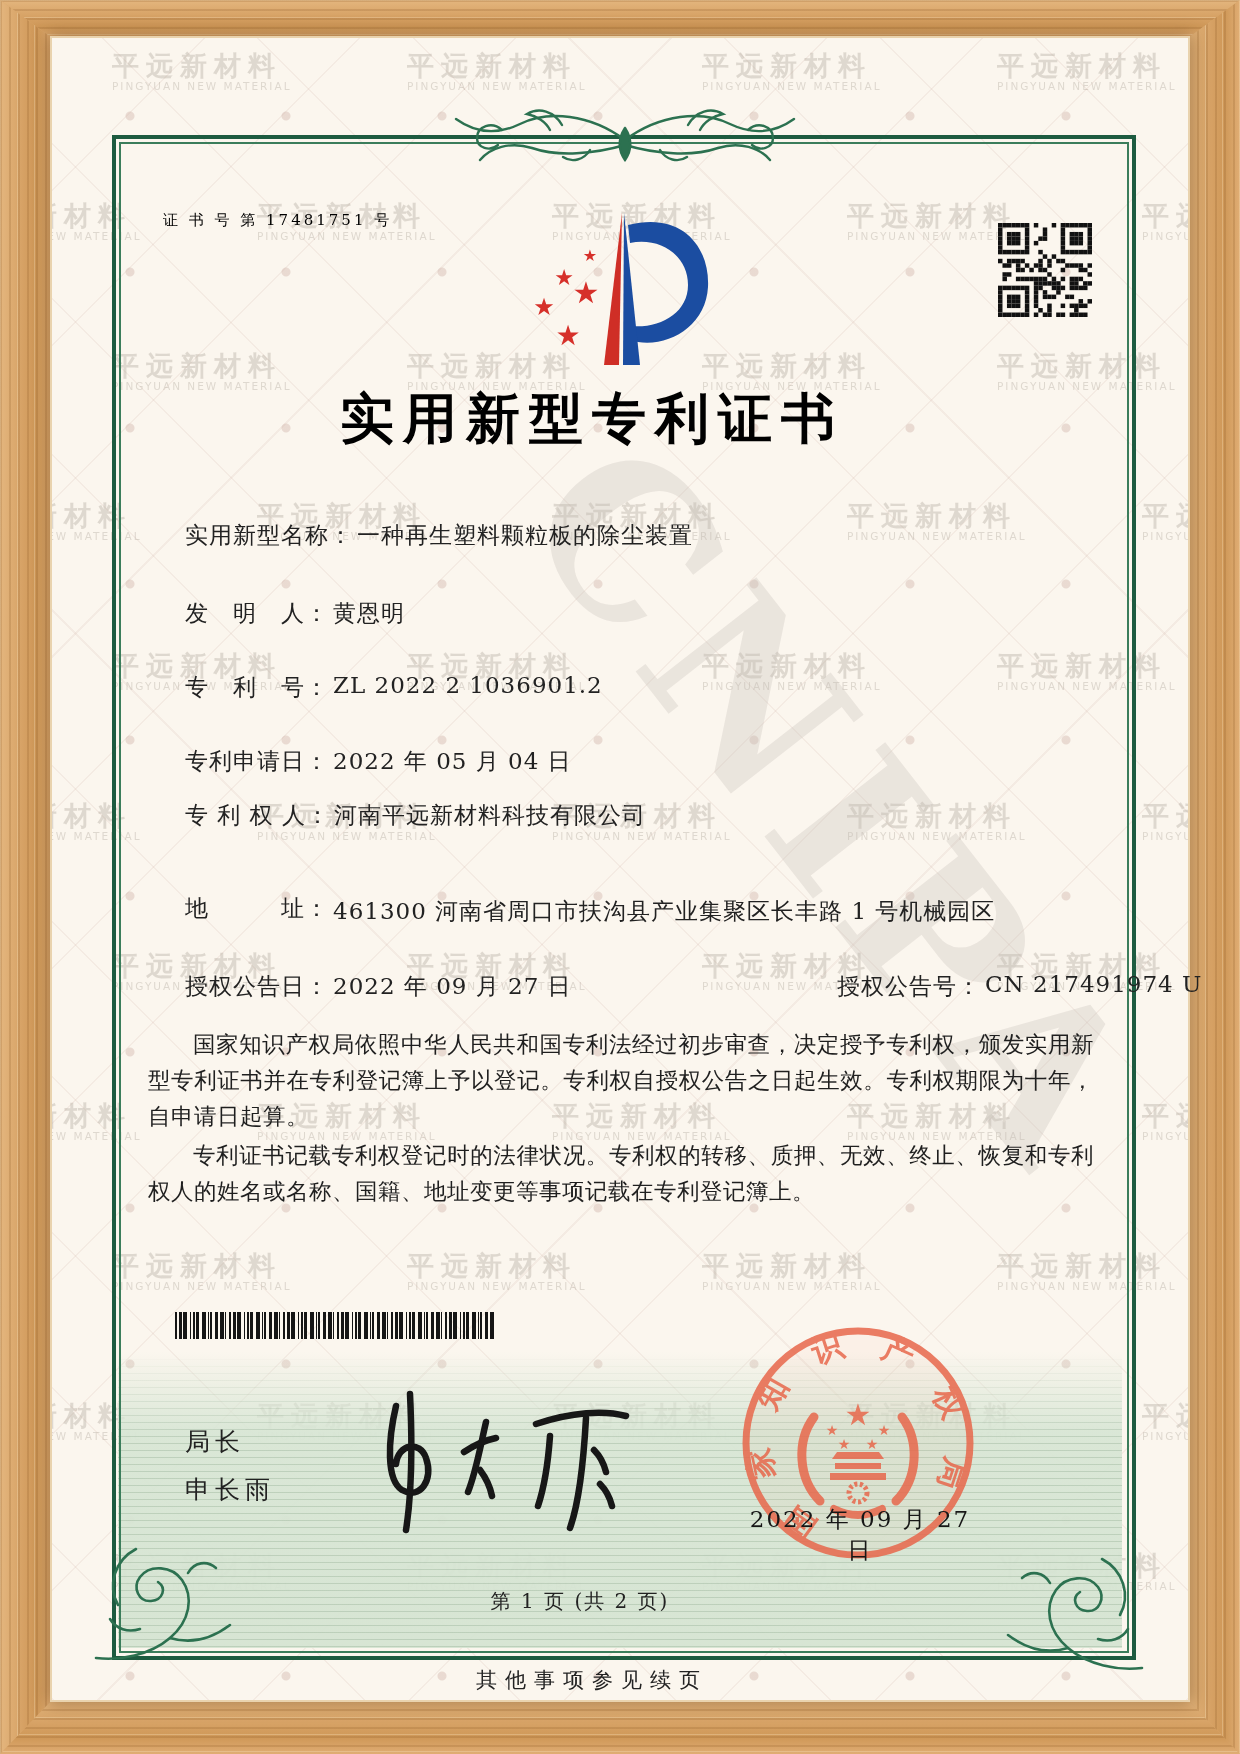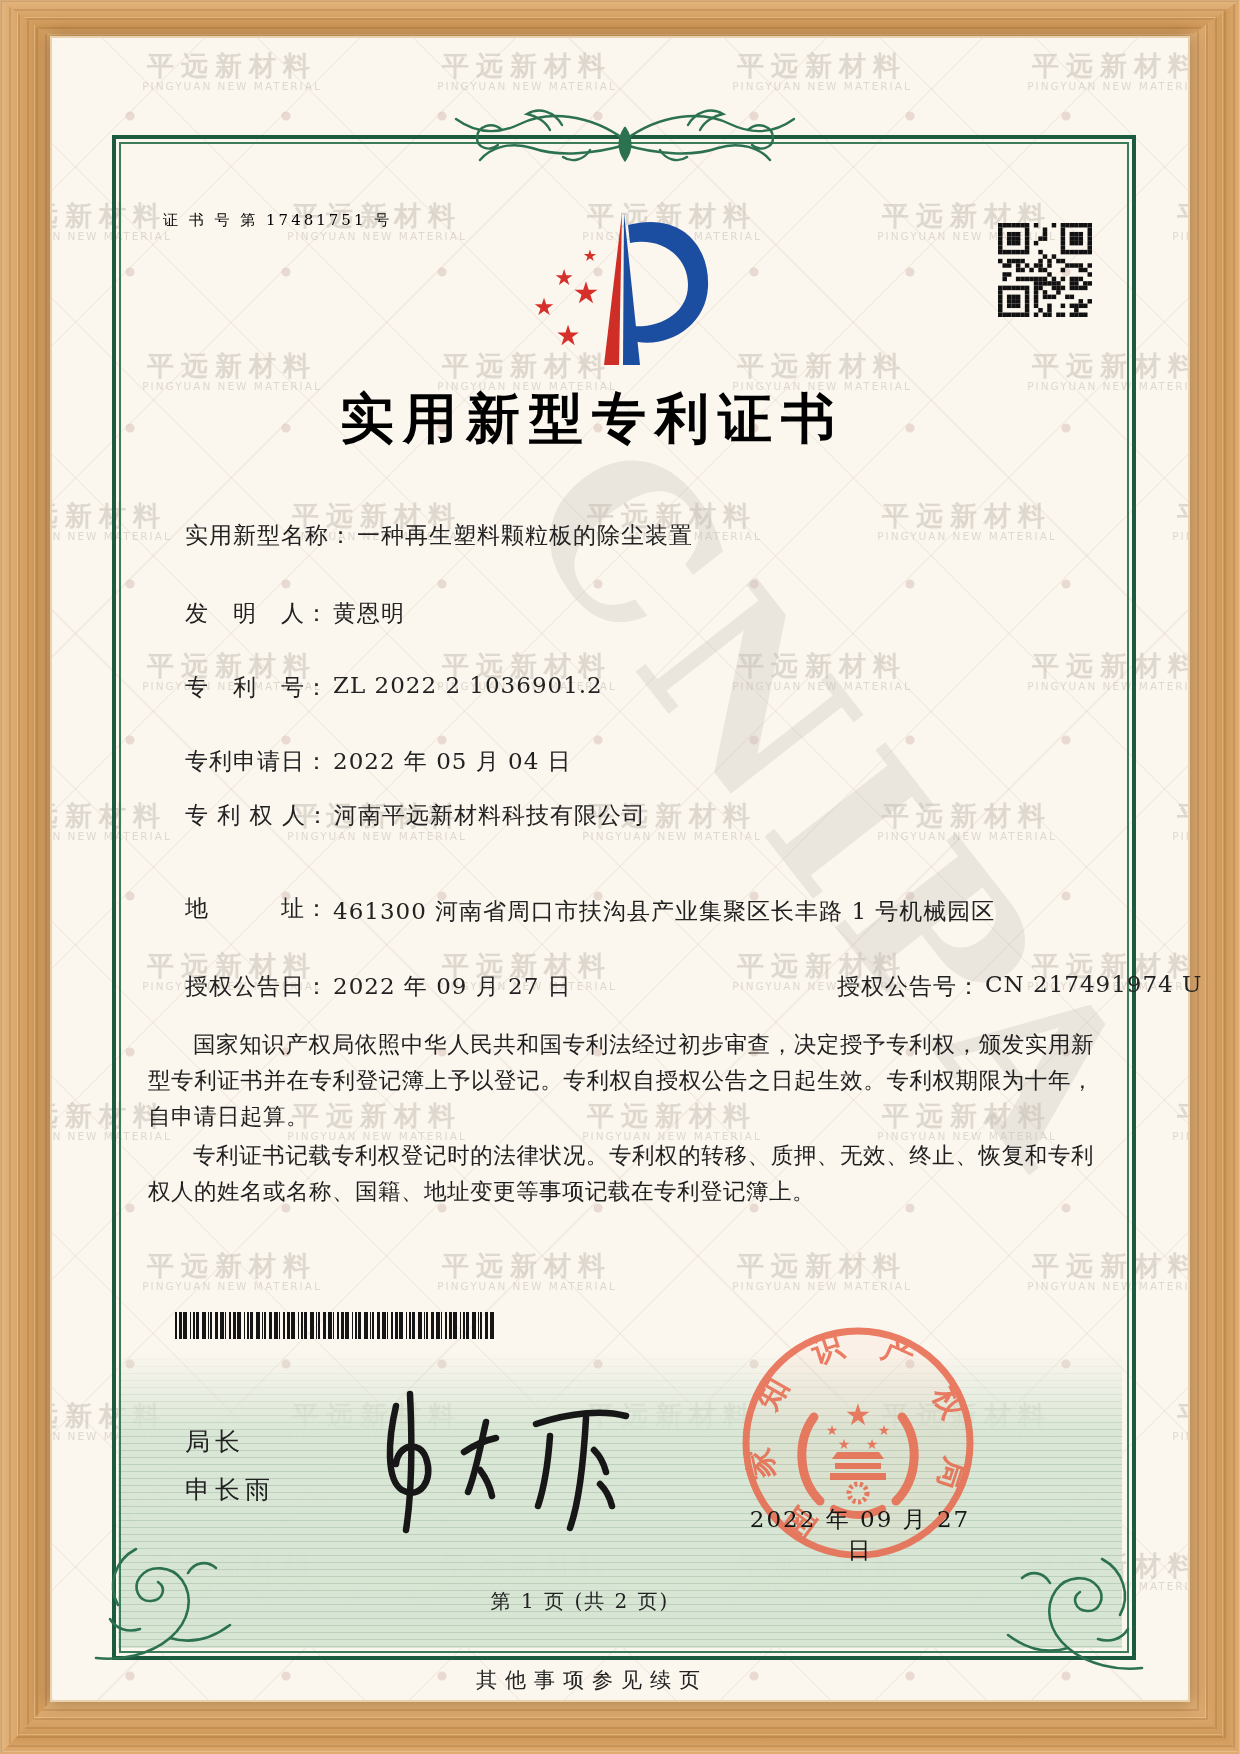--- a/index.html
+++ b/index.html
@@ -21,21 +21,21 @@
   .wood-right{left:1188px;top:0;width:52px;height:1754px;clip-path:polygon(52px 0,52px 1754px,0 1700px,0 38px);}
   
   .paper{position:absolute;left:52px;top:38px;width:1136px;height:1662px;overflow:hidden;
      background:
       repeating-linear-gradient(45deg, rgba(208,178,168,.16) 0 1.5px, rgba(0,0,0,0) 1.5px 110px),
       repeating-linear-gradient(-45deg, rgba(208,178,168,.16) 0 1.5px, rgba(0,0,0,0) 1.5px 110px),
       radial-gradient(circle 6px at 50% 50%, rgba(203,174,164,.38) 4px, rgba(0,0,0,0) 5px),
       #fbf6ee;
      background-size:auto,auto,156px 156px,auto;
      box-shadow:0 0 0 2px #e9d3ae, 0 0 16px 4px rgba(100,60,18,.45);}
-  .wm{position:absolute;width:240px;text-align:center;color:rgba(168,157,146,.34);
+  .wm{position:absolute;width:240px;color:rgba(168,157,146,.34);
       font-family:"DejaVu Sans","Liberation Sans",sans-serif;pointer-events:none;}
   .wm .l1{font-size:27px;font-weight:bold;letter-spacing:7px;line-height:28px;}
   .wm .l2{font-size:10.5px;letter-spacing:2px;line-height:13px;}
   .wm-big{position:absolute;left:620px;top:360px;font-size:210px;font-weight:bold;
       letter-spacing:.08em;color:rgba(196,190,182,.30);transform:rotate(52deg);
       transform-origin:0 0;white-space:nowrap;pointer-events:none;}
   
   .band{position:absolute;left:118px;top:1352px;width:1004px;height:296px;
       background:linear-gradient(to bottom, rgba(216,230,213,0), rgba(216,230,213,.95) 80px, rgba(213,228,210,.95));}
   .band .waves{position:absolute;inset:0;

